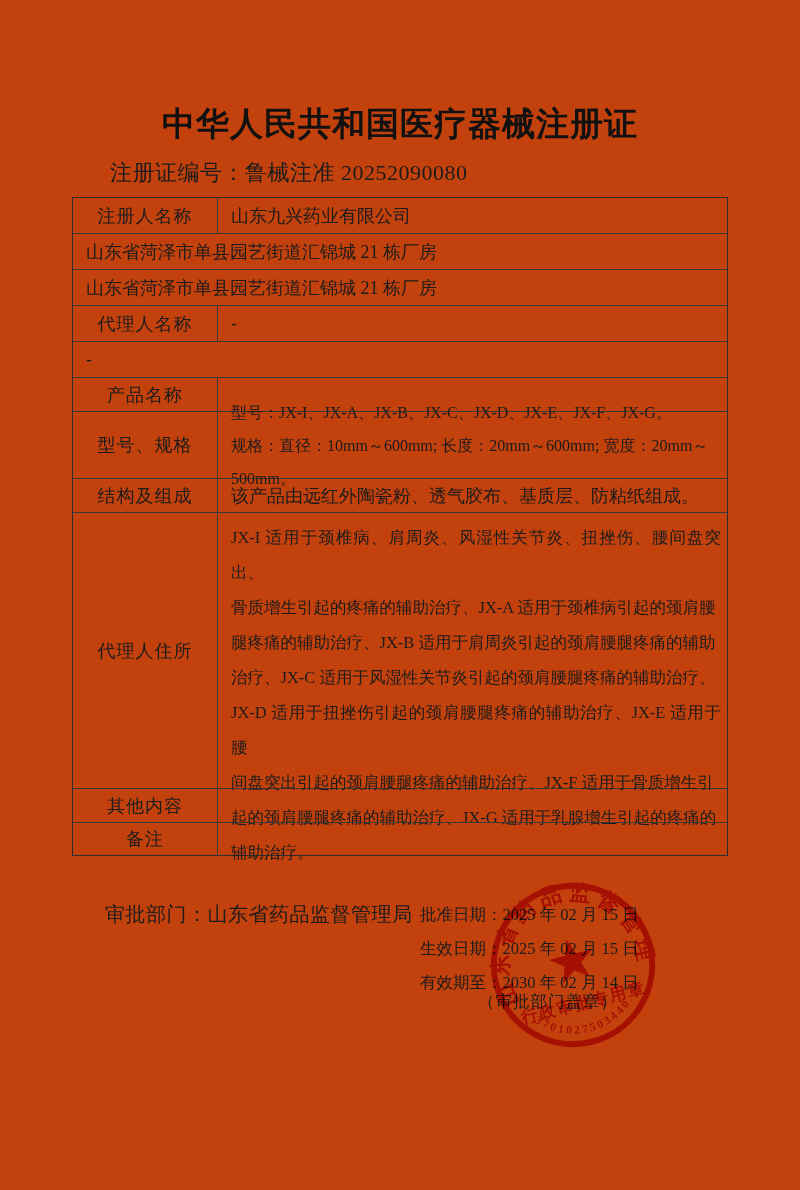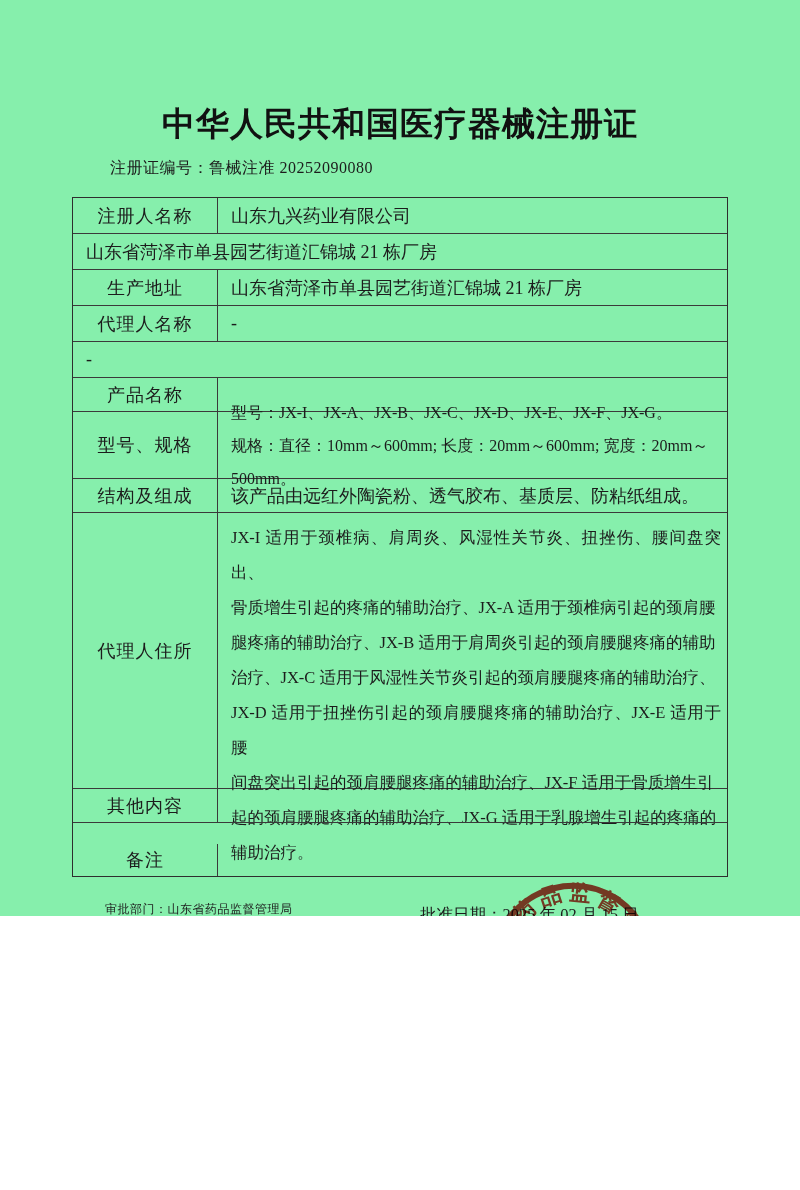--- a/index.html
+++ b/index.html
@@ -1,41 +1,41 @@
 <!DOCTYPE html>
 <html><head>
 <meta charset="utf-8">
 <style>
   html,body{margin:0;padding:0;}
   body{width:800px;height:1190px;background:#ffffff;
        font-family:"Liberation Serif","DejaVu Serif",serif;color:#1c1c1c;}
-  .page{position:relative;width:800px;height:916px;background:#86efac;overflow:hidden;}
+  .page{position:relative;width:800px;height:1190px;background:#c2410c;overflow:hidden;}
 
   .doc-title{position:absolute;top:102px;left:0;width:800px;text-align:center;
              font-size:33px;font-weight:bold;letter-spacing:1px;color:#111;}
 
-  .cert-line{position:absolute;top:158px;left:110px;font-size:16px;letter-spacing:.5px;}
+  .cert-line{position:absolute;top:158px;left:110px;font-size:22px;letter-spacing:.5px;}
 
   .reg-table{position:absolute;top:197px;left:72px;width:656px;
              border:1.6px solid #2e2e2e;box-sizing:border-box;
              display:flex;flex-direction:column;}
   .row{display:flex;box-sizing:border-box;border-bottom:1.2px solid #3a3a3a;}
-  .row:last-child{border-bottom:none;margin-top:21px;}
+  .row:last-child{border-bottom:none;}
   .cell{box-sizing:border-box;font-size:18px;}
   .cell.label{width:145px;border-right:1.2px solid #3a3a3a;
               display:flex;align-items:center;justify-content:center;
               text-align:center;letter-spacing:1px;}
   .cell.value{flex:1;display:flex;align-items:center;
               padding-left:13px;padding-right:6px;white-space:pre-line;}
   .row.multiline .cell.value{line-height:33px;}
   .row.scope .cell.value{line-height:35px;font-size:16.5px;align-items:flex-start;
                          padding-top:7px;text-align:justify;}
   .row.spec .cell.value{font-size:16px;}
 
-  .footer-left{position:absolute;top:901px;left:105px;font-size:12px;letter-spacing:.5px;font-family:Liberation Mono, monospace;}
+  .footer-left{position:absolute;top:901px;left:105px;font-size:20px;letter-spacing:.5px;font-family:Liberation Mono, monospace;}
   .dates{position:absolute;top:898px;left:420px;font-size:16.5px;line-height:34px;}
   .dates .dline{white-space:nowrap;}
   .seal-note{position:absolute;top:991px;left:478px;font-size:16.5px;letter-spacing:1px;}
 
   .stamp{position:absolute;top:879px;left:487px;width:172px;height:172px;
          transform:rotate(-14deg);opacity:.9;mix-blend-mode:multiply;z-index:5;}
   .stamp svg{width:100%;height:100%;}
 </style>
 </head>
 <body>
@@ -48,21 +48,20 @@
 
   <div class="reg-table">
     <div class="row" style="height:36px">
       <div class="cell label">注册人名称</div>
       <div class="cell value">山东九兴药业有限公司</div>
     </div>
     <div class="row" style="height:36px">
       <div class="cell value">山东省菏泽市单县园艺街道汇锦城 21 栋厂房</div>
     </div>
     <div class="row" style="height:36px">
-      <div class="cell label">生产地址</div>
       <div class="cell value">山东省菏泽市单县园艺街道汇锦城 21 栋厂房</div>
     </div>
     <div class="row" style="height:36px">
       <div class="cell label">代理人名称</div>
       <div class="cell value">-</div>
     </div>
     <div class="row" style="height:36px">
       <div class="cell value">-</div>
     </div>
     <div class="row" style="height:34px">

